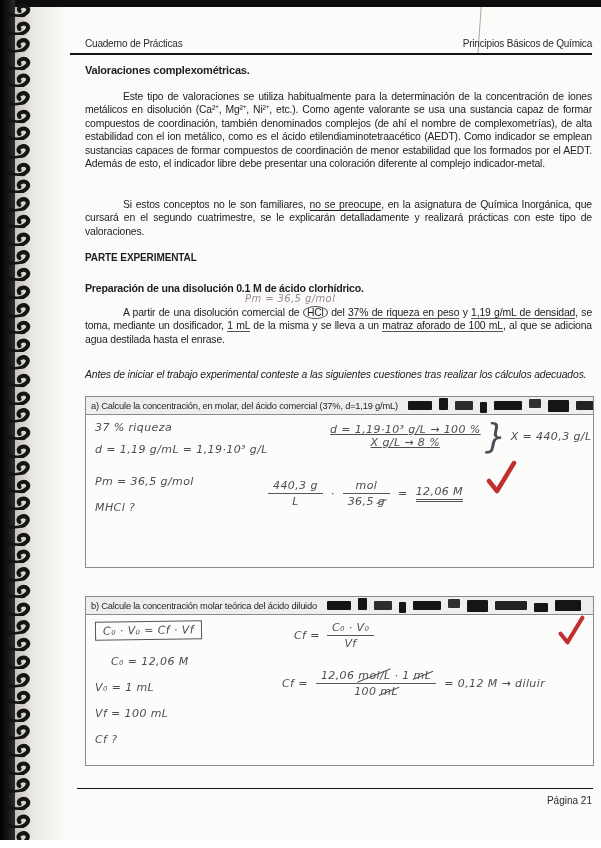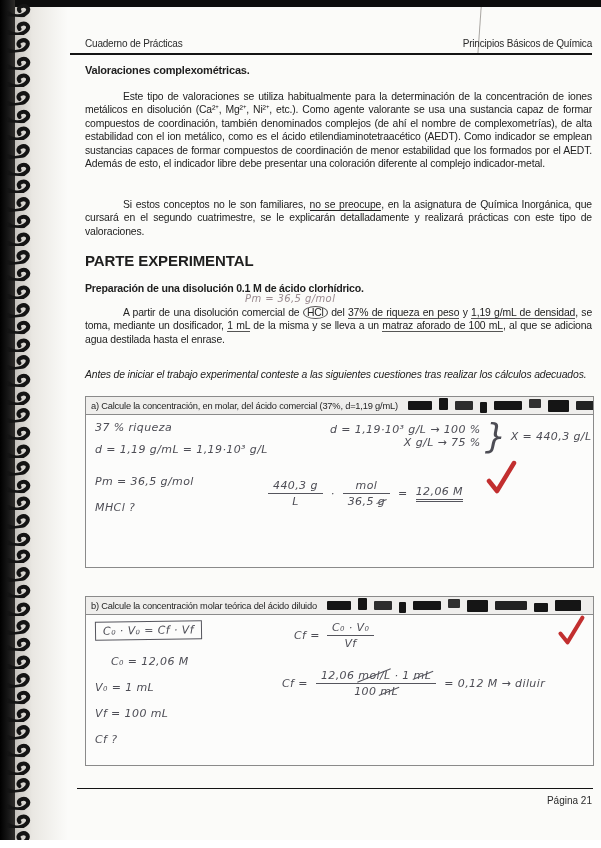--- a/index.html
+++ b/index.html
@@ -20,21 +20,21 @@
 
   .header-row{top:0;display:flex;justify-content:space-between;font-size:10px;color:#2a2a2a;letter-spacing:-0.2px;}
   .rule{top:15px;margin-left:-15px;width:522px;border-top:2.2px solid #141414;}
   .doc-title{top:26px;font-weight:bold;font-size:11px;letter-spacing:-0.2px;}
 
   .para{font-size:10.4px;line-height:13.4px;text-align:justify;letter-spacing:-0.15px;color:#222;}
   .indent{text-indent:38px;}
   .p1{top:52px;}
   .p2{top:160px;}
   .u-print{border-bottom:1px solid #222;margin-top:28px;}
-  .section-h{top:214px;font-weight:bold;font-size:15px;letter-spacing:-0.1px;}
+  .section-h{top:214px;font-weight:bold;font-size:10px;letter-spacing:-0.1px;}
   .subsection-h{top:244px;font-weight:bold;font-size:10.6px;letter-spacing:-0.2px;}
   .pm-note{top:255px;left:160px;width:200px;font-family:"DejaVu Sans",sans-serif;font-style:italic;font-size:10px;color:#9b8b90;letter-spacing:0.4px;}
   .p3{top:268px;}
   .p4{top:330px;font-style:italic;}
   .hand-u{border-bottom:1.1px solid #555;}
   .circled{border:1.2px solid #555;border-radius:50%;padding:0 3px;}
 
   .qbox{height:170px;border:1px solid #8a8a8a;background:rgba(255,255,255,0.35);}
   .box-a{top:358px;}
   .box-b{top:558px;height:168px;}
@@ -263,23 +263,23 @@
             <i></i>
             <i></i>
           </span>
       </div>
       <div class="hw hwpos" style="left:9px;top:24px;">37 % riqueza</div>
       <div class="hw hwpos" style="left:9px;top:46px;">d = 1,19 g/mL = 1,19·10³ g/L</div>
       <div class="hw hwpos" style="left:9px;top:78px;">Pm = 36,5 g/mol</div>
       <div class="hw hwpos" style="left:9px;top:104px;">MHCl ?</div>
 
       <div class="hw hwpos" style="left:244px;top:22px;display:flex;align-items:center;gap:4px;">
-        <span style="display:inline-block;text-align:right;">
+        <span style="display:inline-block;text-align:center;text-decoration:underline;">
           <span style="display:block;">d = 1,19·10³ g/L  →  100 %</span>
-          <span style="display:block;">X   g/L  →  75 %</span>
+          <span style="display:block;">X   g/L  →  8 %</span>
         </span>
         <span class="brace">}</span>
         <span>X = 440,3 g/L</span>
       </div>
 
       <div class="hw hwpos" style="left:182px;top:82px;display:flex;align-items:center;gap:8px;">
         <span class="frac">
           <span class="num">440,3 g</span>
           <span class="den">L</span>
         </span>

